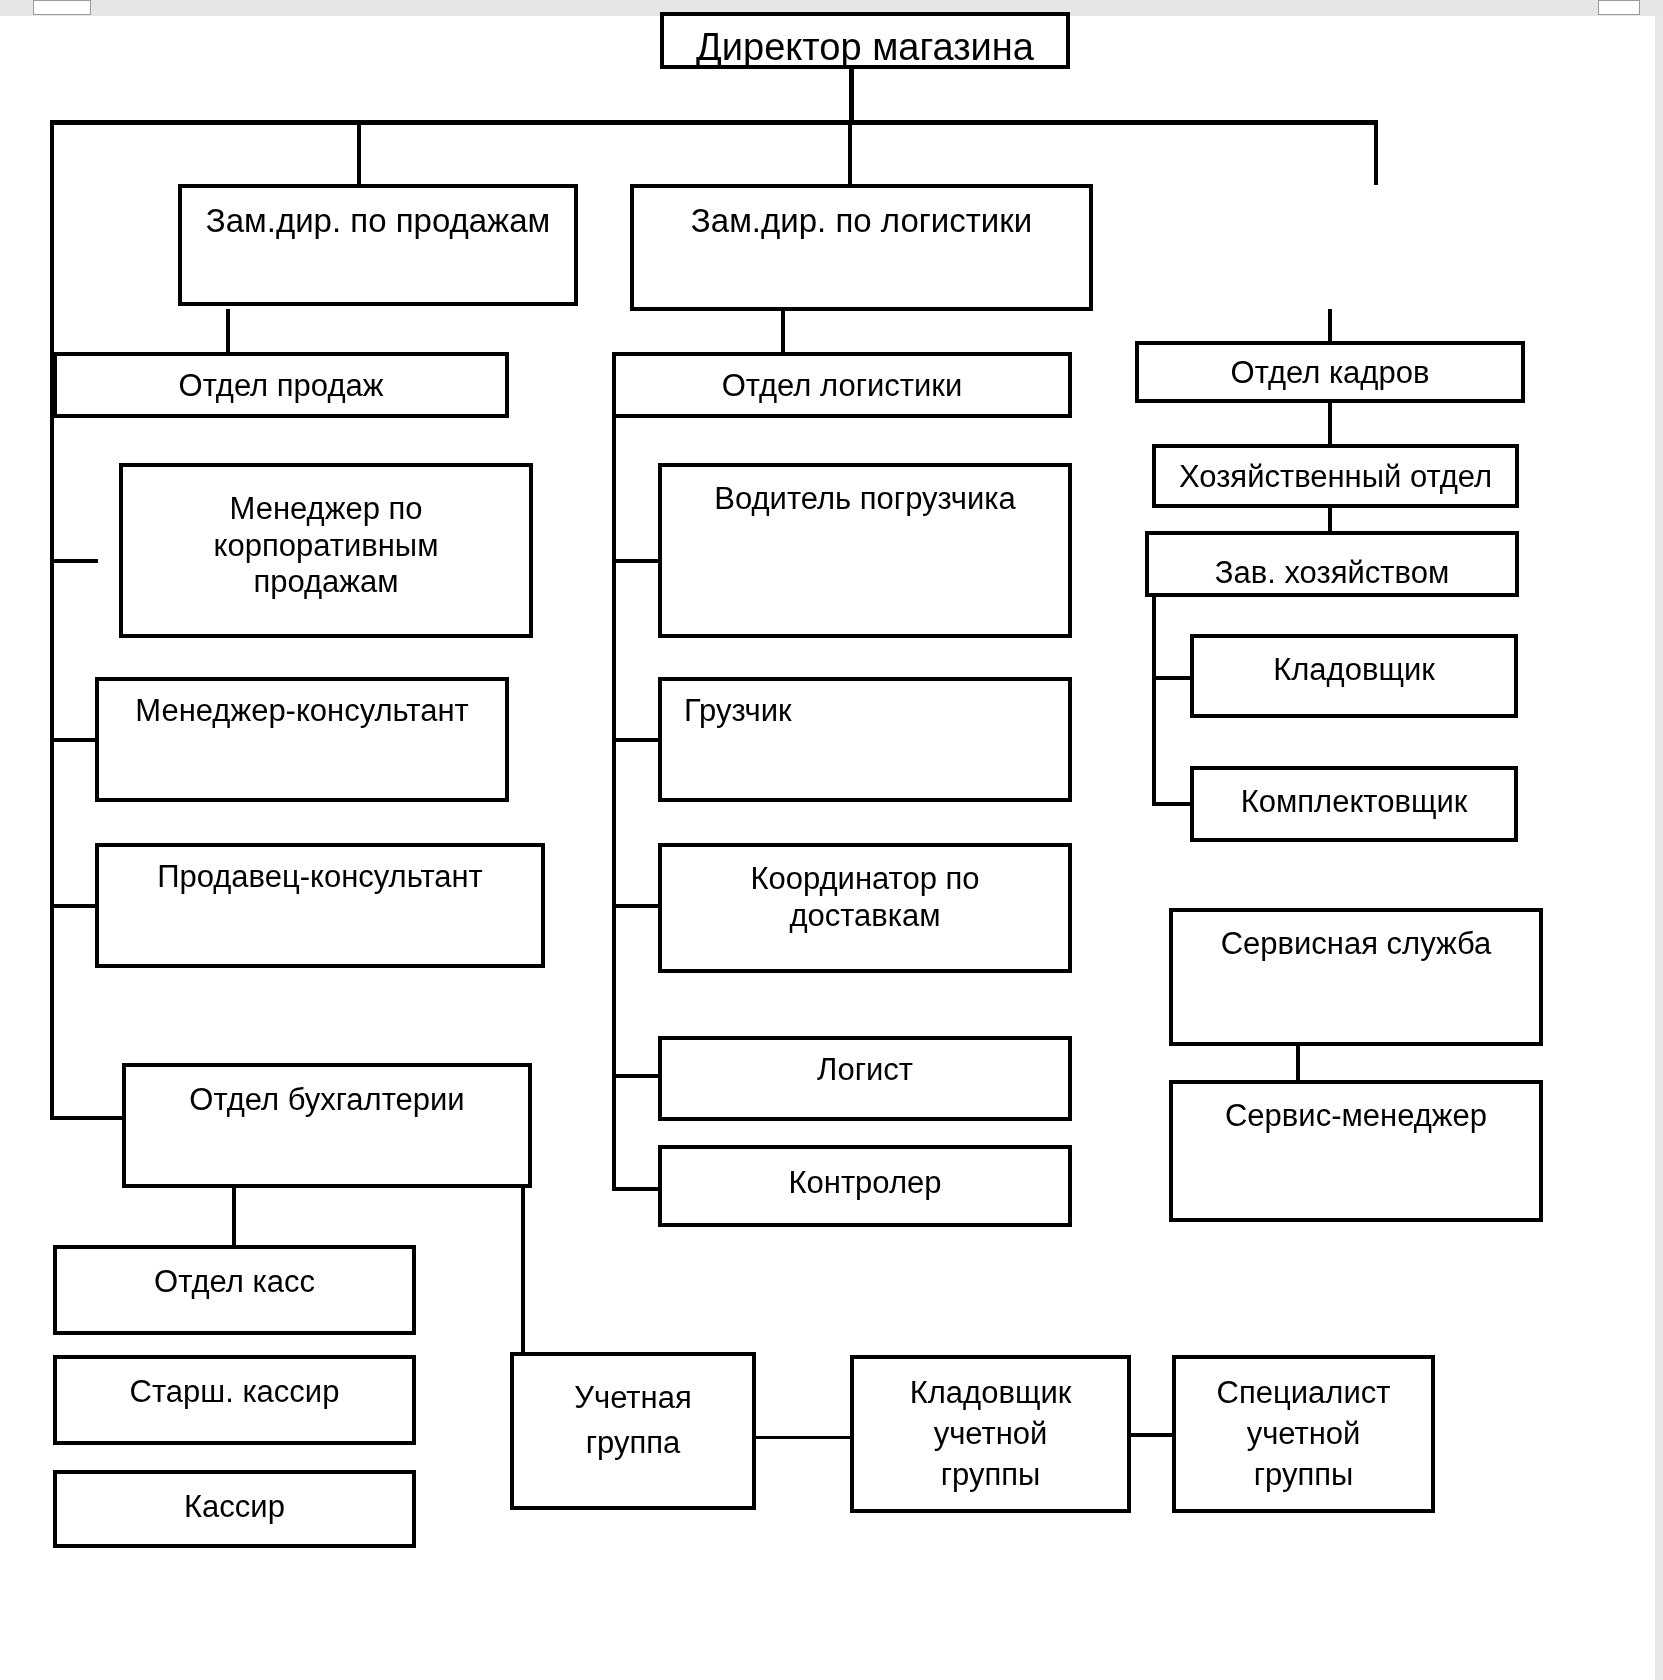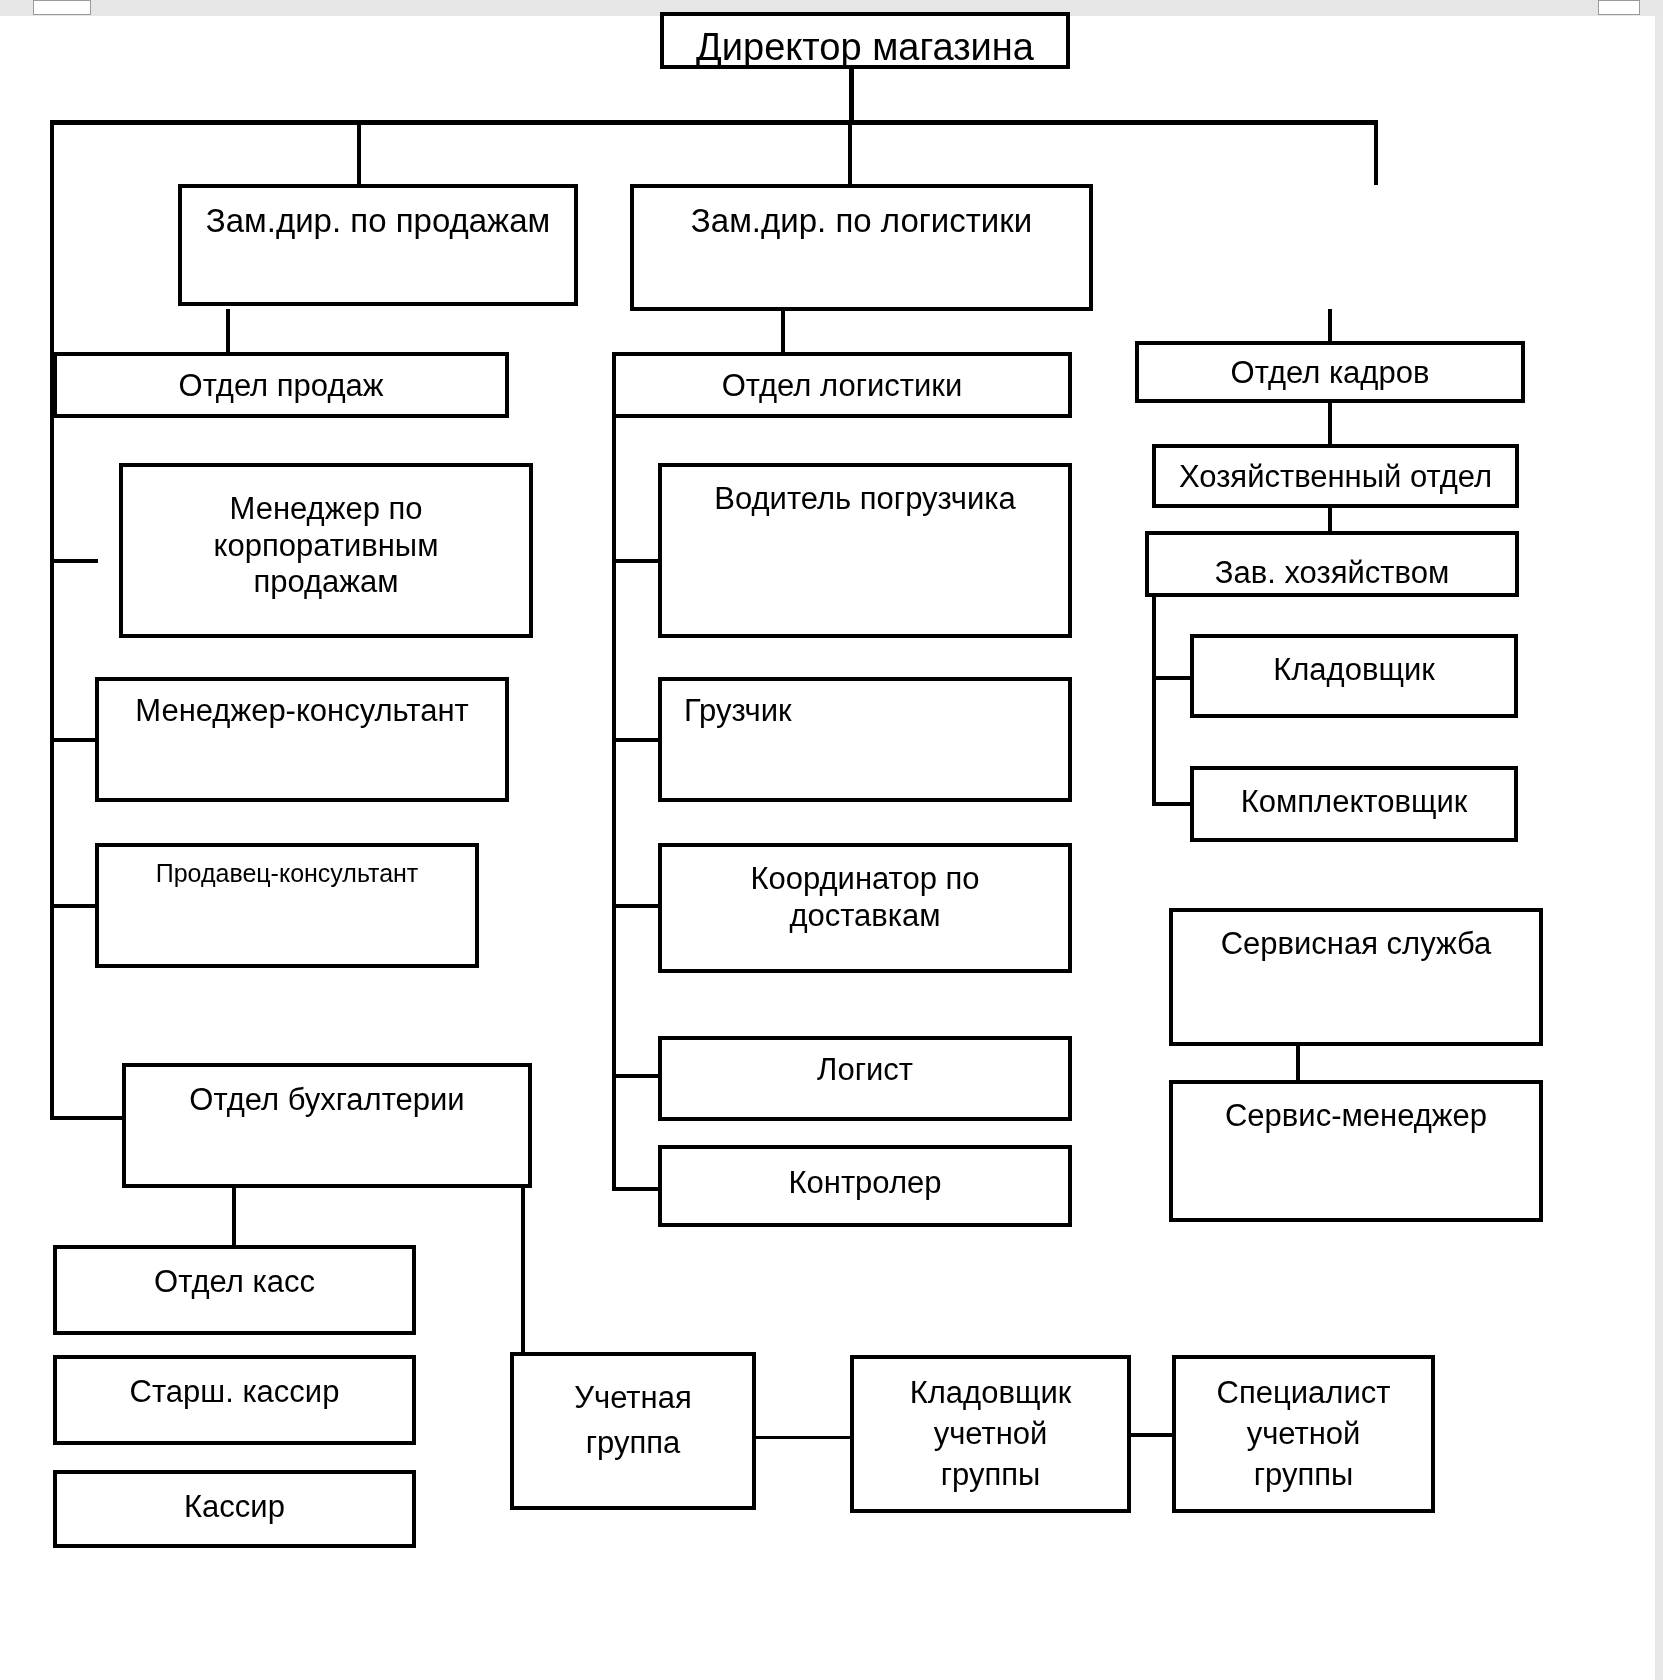--- a/index.html
+++ b/index.html
@@ -123,21 +123,21 @@
   <div class="node" style="left:95px;top:463px;width:414px;height:175px;font-size:31px;padding-top:24px;margin-left:24px;">
     <span>Менеджер по</span>
     <span>корпоративным</span>
     <span>продажам</span>
   </div>
 
   <div class="node" style="left:95px;top:677px;width:414px;height:125px;font-size:31px;padding-top:12px;">
     <span>Менеджер-консультант</span>
   </div>
 
-  <div class="node" style="left:95px;top:843px;width:384px;height:125px;font-size:25px;padding-top:12px;">
+  <div class="node" style="left:95px;top:843px;width:450px;height:125px;font-size:31px;padding-top:12px;">
     <span>Продавец-консультант</span>
   </div>
 
   <div class="node" style="left:122px;top:1063px;width:410px;height:125px;font-size:31px;padding-top:15px;">
     <span>Отдел бухгалтерии</span>
   </div>
 
   <div class="node" style="left:53px;top:1245px;width:363px;height:90px;font-size:31px;padding-top:15px;">
     <span>Отдел касс</span>
   </div>

